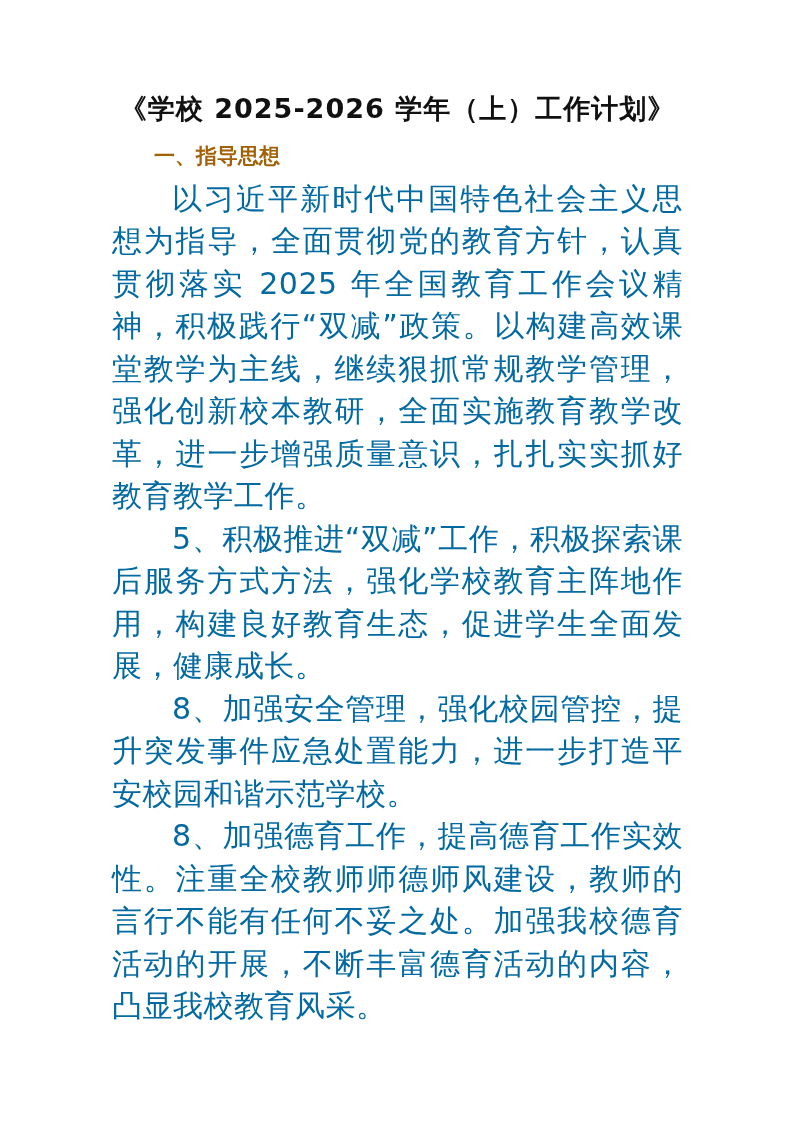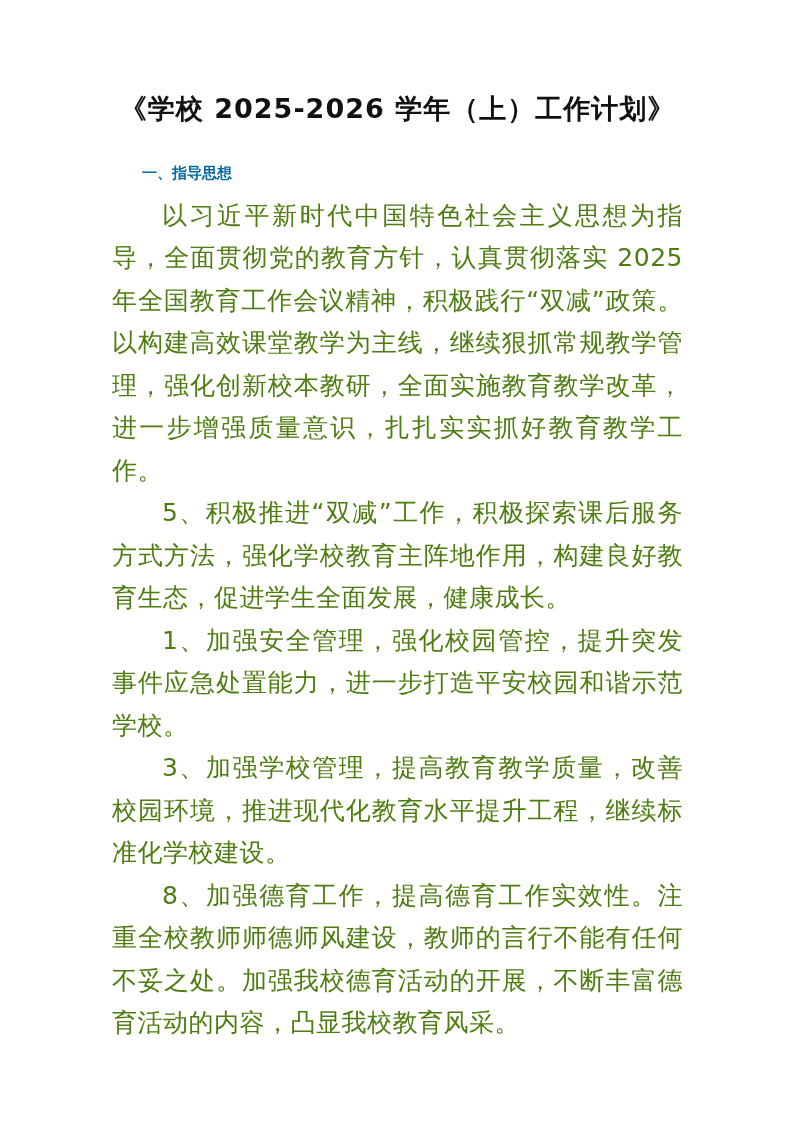--- a/index.html
+++ b/index.html
@@ -16,53 +16,52 @@
     padding: 86px 110px 0 112px;
     overflow: hidden;
     color: #1c1c1c;
   }
   .doc-title {
     text-align: center;
     font-size: 27px;
     font-weight: bold;
     letter-spacing: 1px;
     line-height: 46px;
-    margin-bottom: 20px;
+    margin-bottom: 3px;
     color: #111111;
   }
   .section-heading {
-    font-size: 15px;
+    font-size: 21px;
     font-weight: bold;
     line-height: 42.5px;
     text-indent: 2em;
-    color: #0369a1;
+    color: #a16207;
   }
   .doc-paragraph {
-    font-size: 25px;
+    font-size: 30px;
     line-height: 42.5px;
     text-indent: 2em;
     text-align: justify;
     letter-spacing: 0.5px;
-    color: #4d7c0f;
+    color: #0369a1;
   }
 </style>
 </head>
 <body>
 
 <div class="page">
 
   <h1 class="doc-title">《学校 2025-2026 学年（上）工作计划》</h1>
 
   <h2 class="section-heading">一、指导思想</h2>
 
   <p class="doc-paragraph">以习近平新时代中国特色社会主义思想为指导，全面贯彻党的教育方针，认真贯彻落实 2025 年全国教育工作会议精神，积极践行“双减”政策。以构建高效课堂教学为主线，继续狠抓常规教学管理，强化创新校本教研，全面实施教育教学改革，进一步增强质量意识，扎扎实实抓好教育教学工作。</p>
 
 
   <p class="doc-paragraph">5、积极推进“双减”工作，积极探索课后服务方式方法，强化学校教育主阵地作用，构建良好教育生态，促进学生全面发展，健康成长。</p>
 
-  <p class="doc-paragraph">1、加强安全管理，强化校园管控，提升突发事件应急处置能力，进一步打造平安校园和谐示范学校。</p>
+  <p class="doc-paragraph">8、加强安全管理，强化校园管控，提升突发事件应急处置能力，进一步打造平安校园和谐示范学校。</p>
 
-  <p class="doc-paragraph">3、加强学校管理，提高教育教学质量，改善校园环境，推进现代化教育水平提升工程，继续标准化学校建设。</p>
 
   <p class="doc-paragraph">8、加强德育工作，提高德育工作实效性。注重全校教师师德师风建设，教师的言行不能有任何不妥之处。加强我校德育活动的开展，不断丰富德育活动的内容，凸显我校教育风采。</p>
 
 
 </div>
 
 </body></html>

